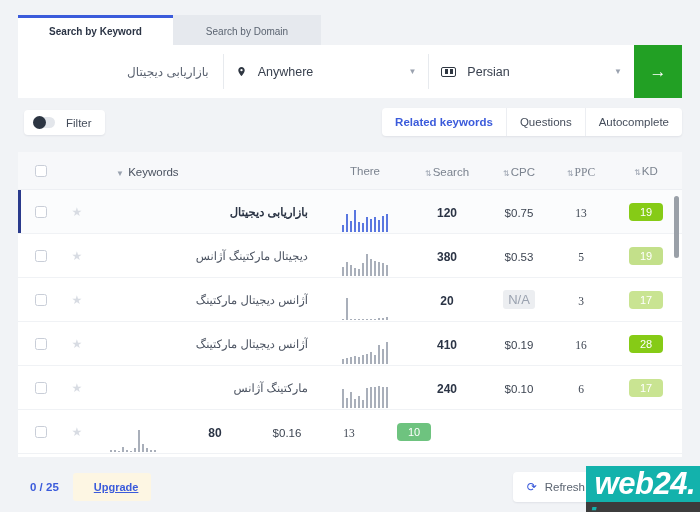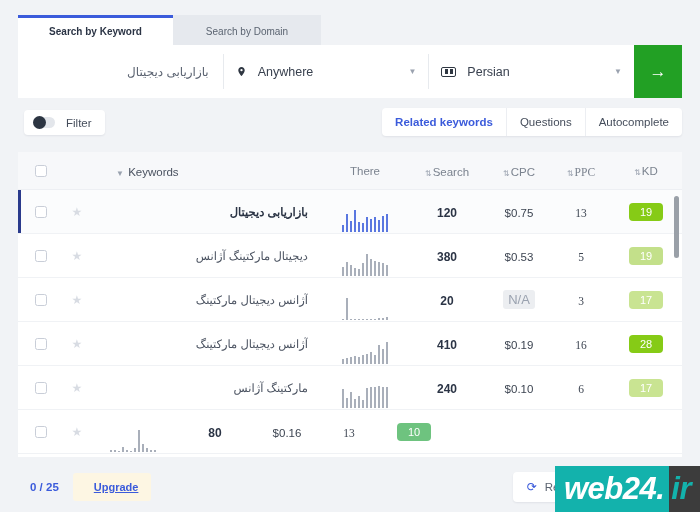--- a/index.html
+++ b/index.html
@@ -412,20 +412,21 @@
 
   
   .watermark {
     position: absolute;
     right: 0;
     bottom: 0;
     height: 46px;
     display: flex;
     align-items: stretch;
     z-index: 50;
+    flex-direction: column;
   }
   .wm-a {
     background: #13b2ac;
     color: #ffffff;
     font-size: 31px;
     font-weight: bold;
     font-style: italic;
     display: flex;
     align-items: center;
     padding: 0 5px 0 9px;

